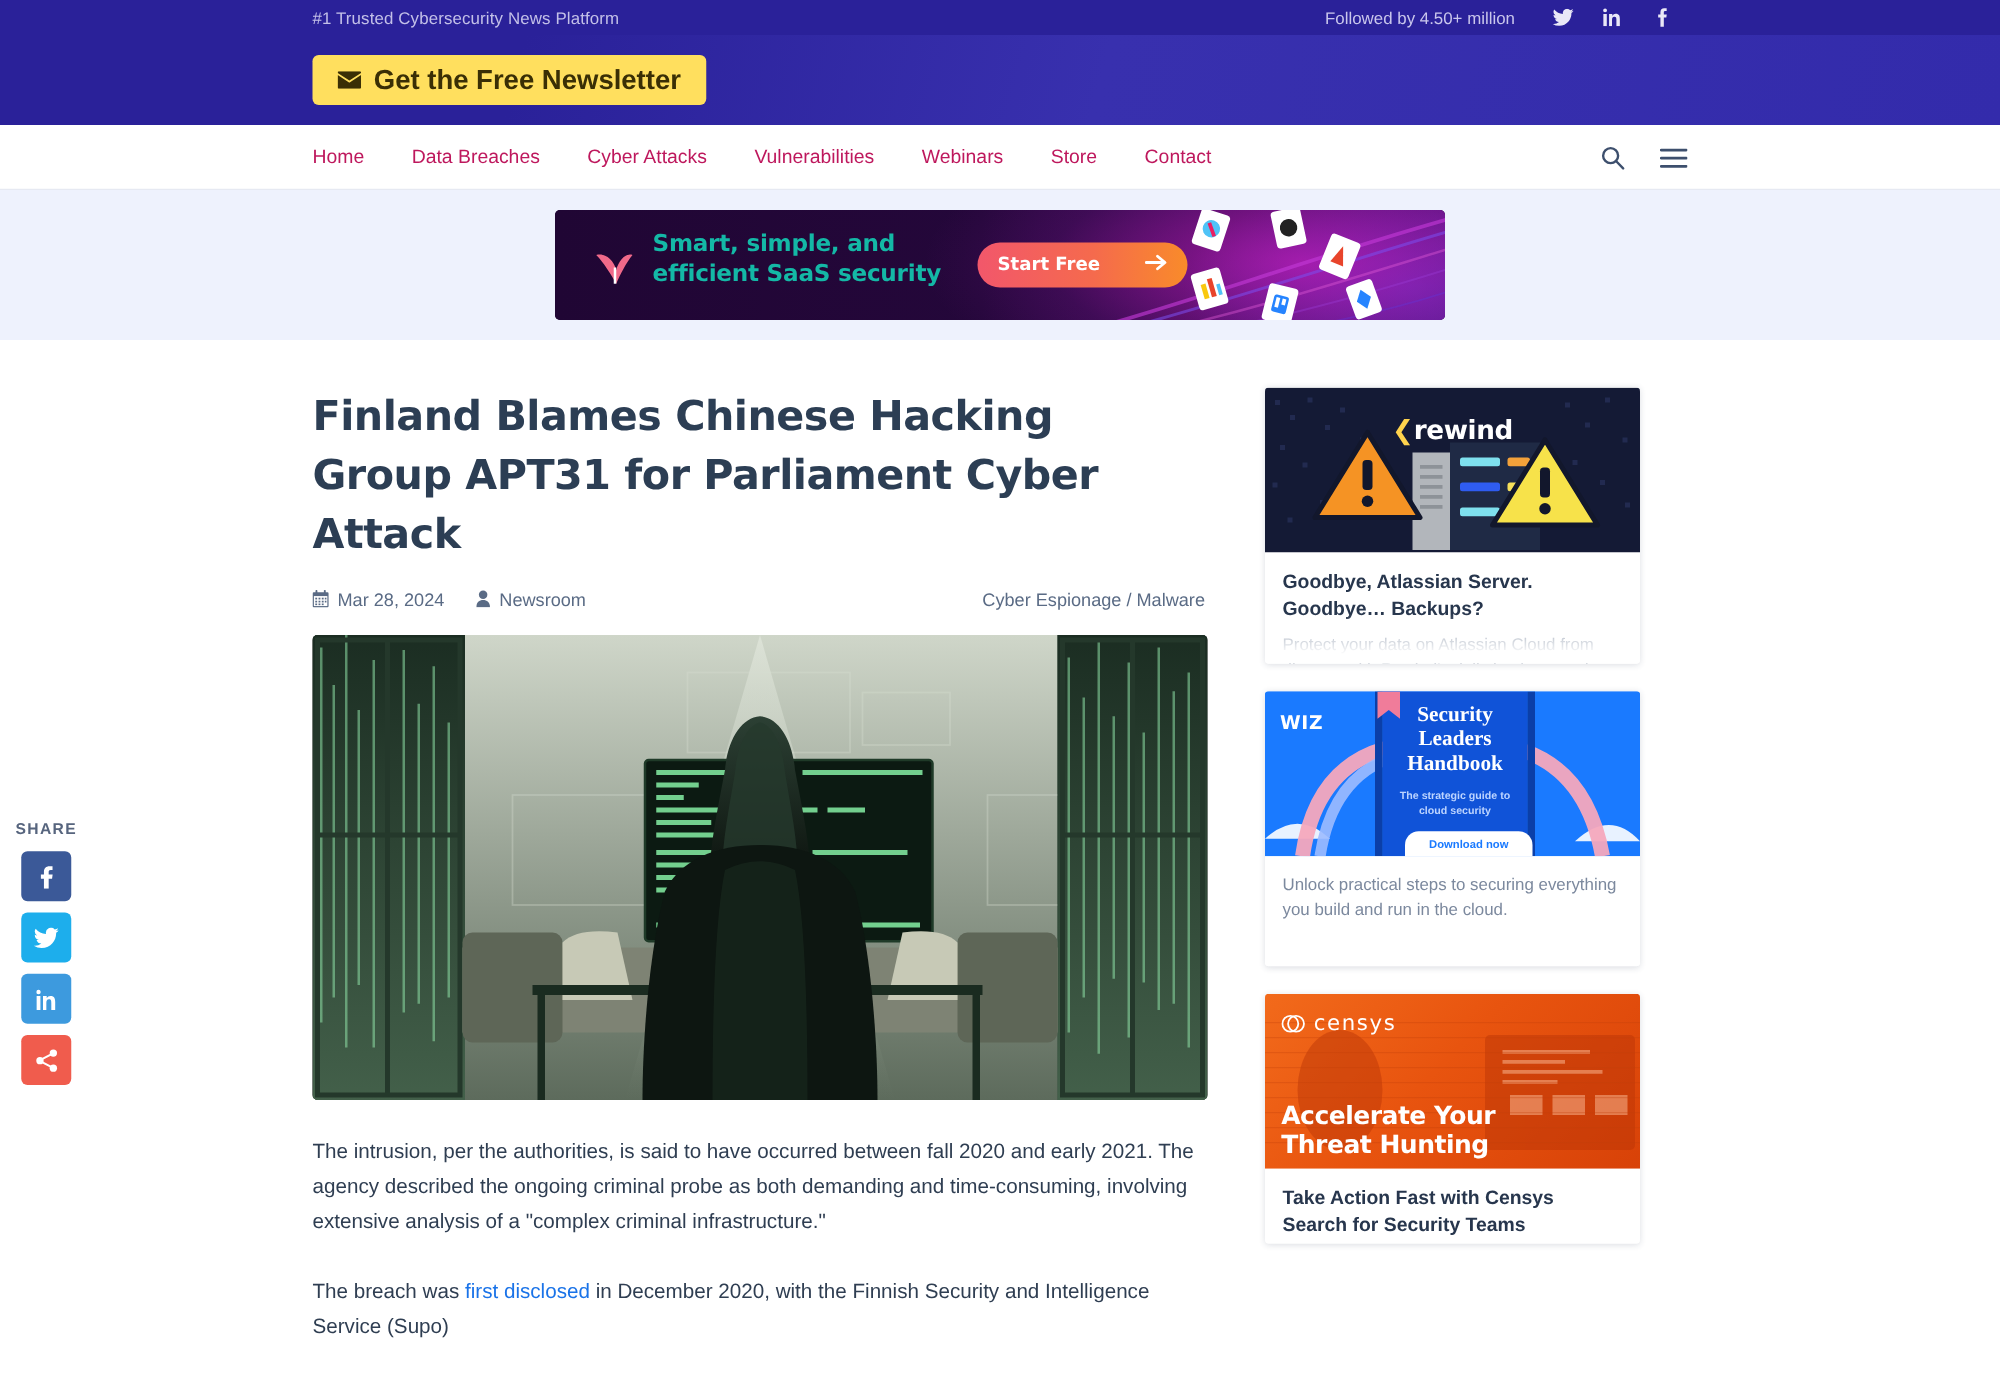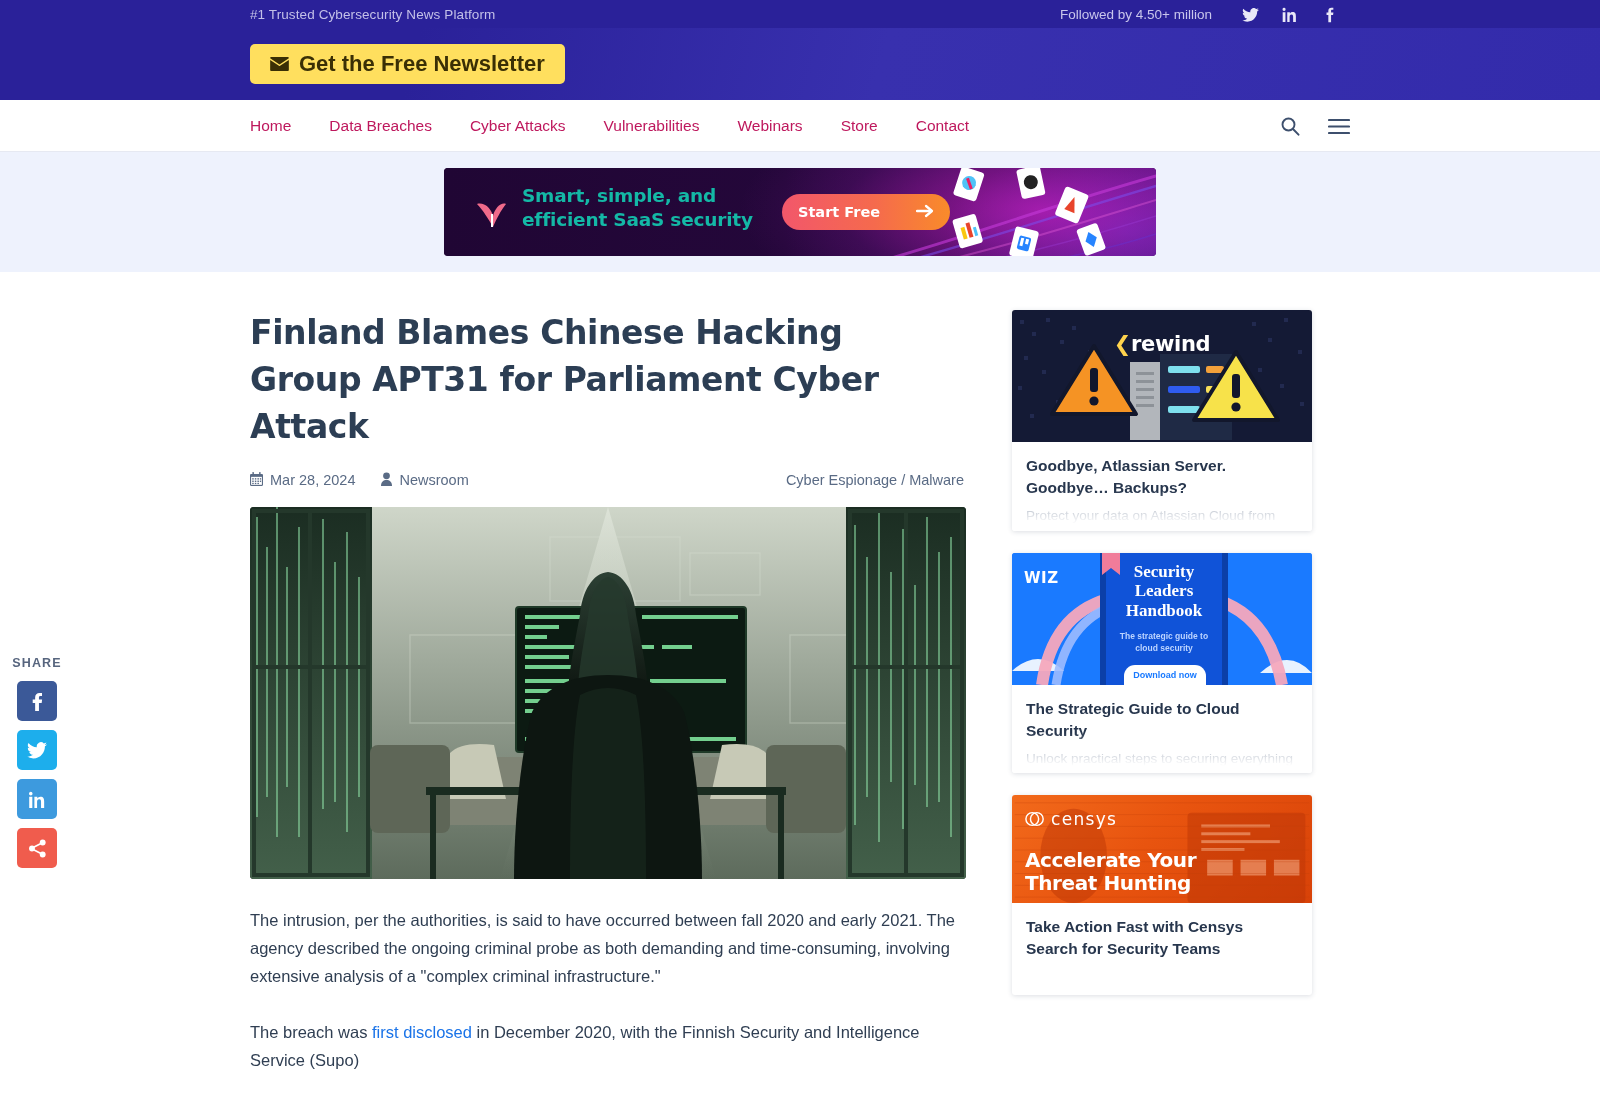--- a/index.html
+++ b/index.html
@@ -642,31 +642,30 @@
           <div style="position:absolute;left:12px;top:16px;color:#fff;font-size:15px;font-weight:bold;letter-spacing:.5px;font-family:'DejaVu Sans',sans-serif">WIZ</div>
           <div style="position:absolute;left:94px;width:116px;top:9px;text-align:center;color:#fff;font-family:'Liberation Serif',serif;font-weight:bold;font-size:17px;line-height:1.14">
             <div>Security</div>
             <div>Leaders</div>
             <div>Handbook</div>
           </div>
           <div style="position:absolute;left:94px;width:116px;top:78px;text-align:center;color:#bcd4ff;font-size:8.5px;line-height:1.4;font-weight:bold">
             <div>The strategic guide to</div>
             <div>cloud security</div>
           </div>
-          <div style="position:absolute;left:112px;width:82px;top:112px;background:#fff;border-radius:11px 11px 0 0;text-align:center;color:#1a7aff;font-size:9px;font-weight:bold;padding:5px 0 8px 0">Download now</div>
+          <div style="position:absolute;left:112px;width:102px;top:112px;background:#fff;border-radius:11px 11px 0 0;text-align:center;color:#1a7aff;font-size:9px;font-weight:bold;padding:5px 0 8px 0">Download now</div>
         </div>
         <div class="card-body">
-          <div class="card-title">The Strategic Guide to Cloud Security</div>
           <div class="card-desc">Unlock practical steps to securing everything you build and run in the cloud.</div>
         </div>
         <div class="card-fade"></div>
       </div>
 
       <div class="card card-2">
-        <div class="card-img" style="height:108px">
+        <div class="card-img" style="height:140px">
           <div class="censys-bg"></div>
           <svg viewBox="0 0 300 110" style="position:absolute;inset:0;width:100%;height:100%">
             <g opacity=".45" fill="#b93406">
               <ellipse cx="60" cy="62" rx="34" ry="48"></ellipse>
               <rect x="176" y="18" width="120" height="92" rx="4"></rect>
             </g>
             <g opacity=".55" fill="#f9b38c">
               <rect x="190" y="30" width="70" height="3"></rect>
                 <rect x="190" y="38" width="50" height="3"></rect>
               <rect x="190" y="46" width="80" height="3"></rect>

